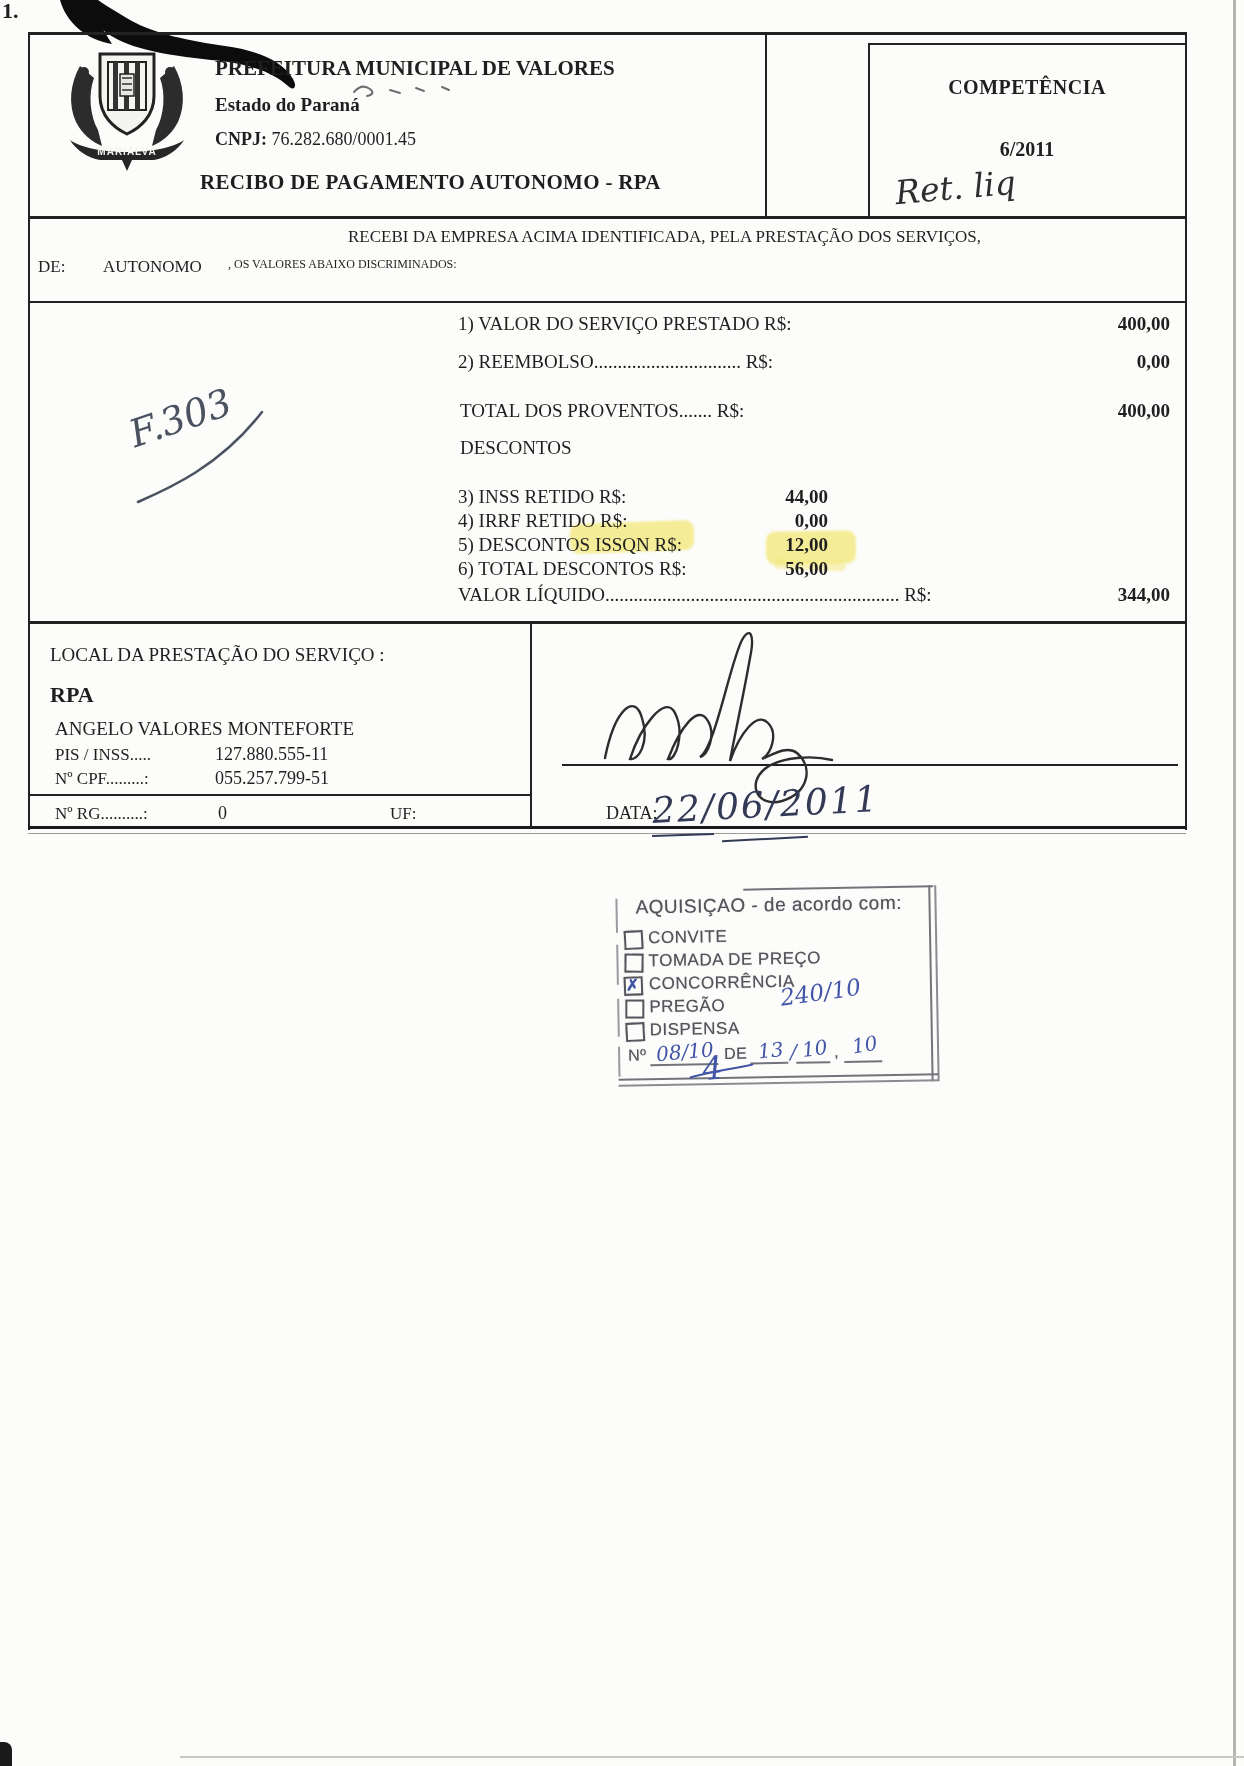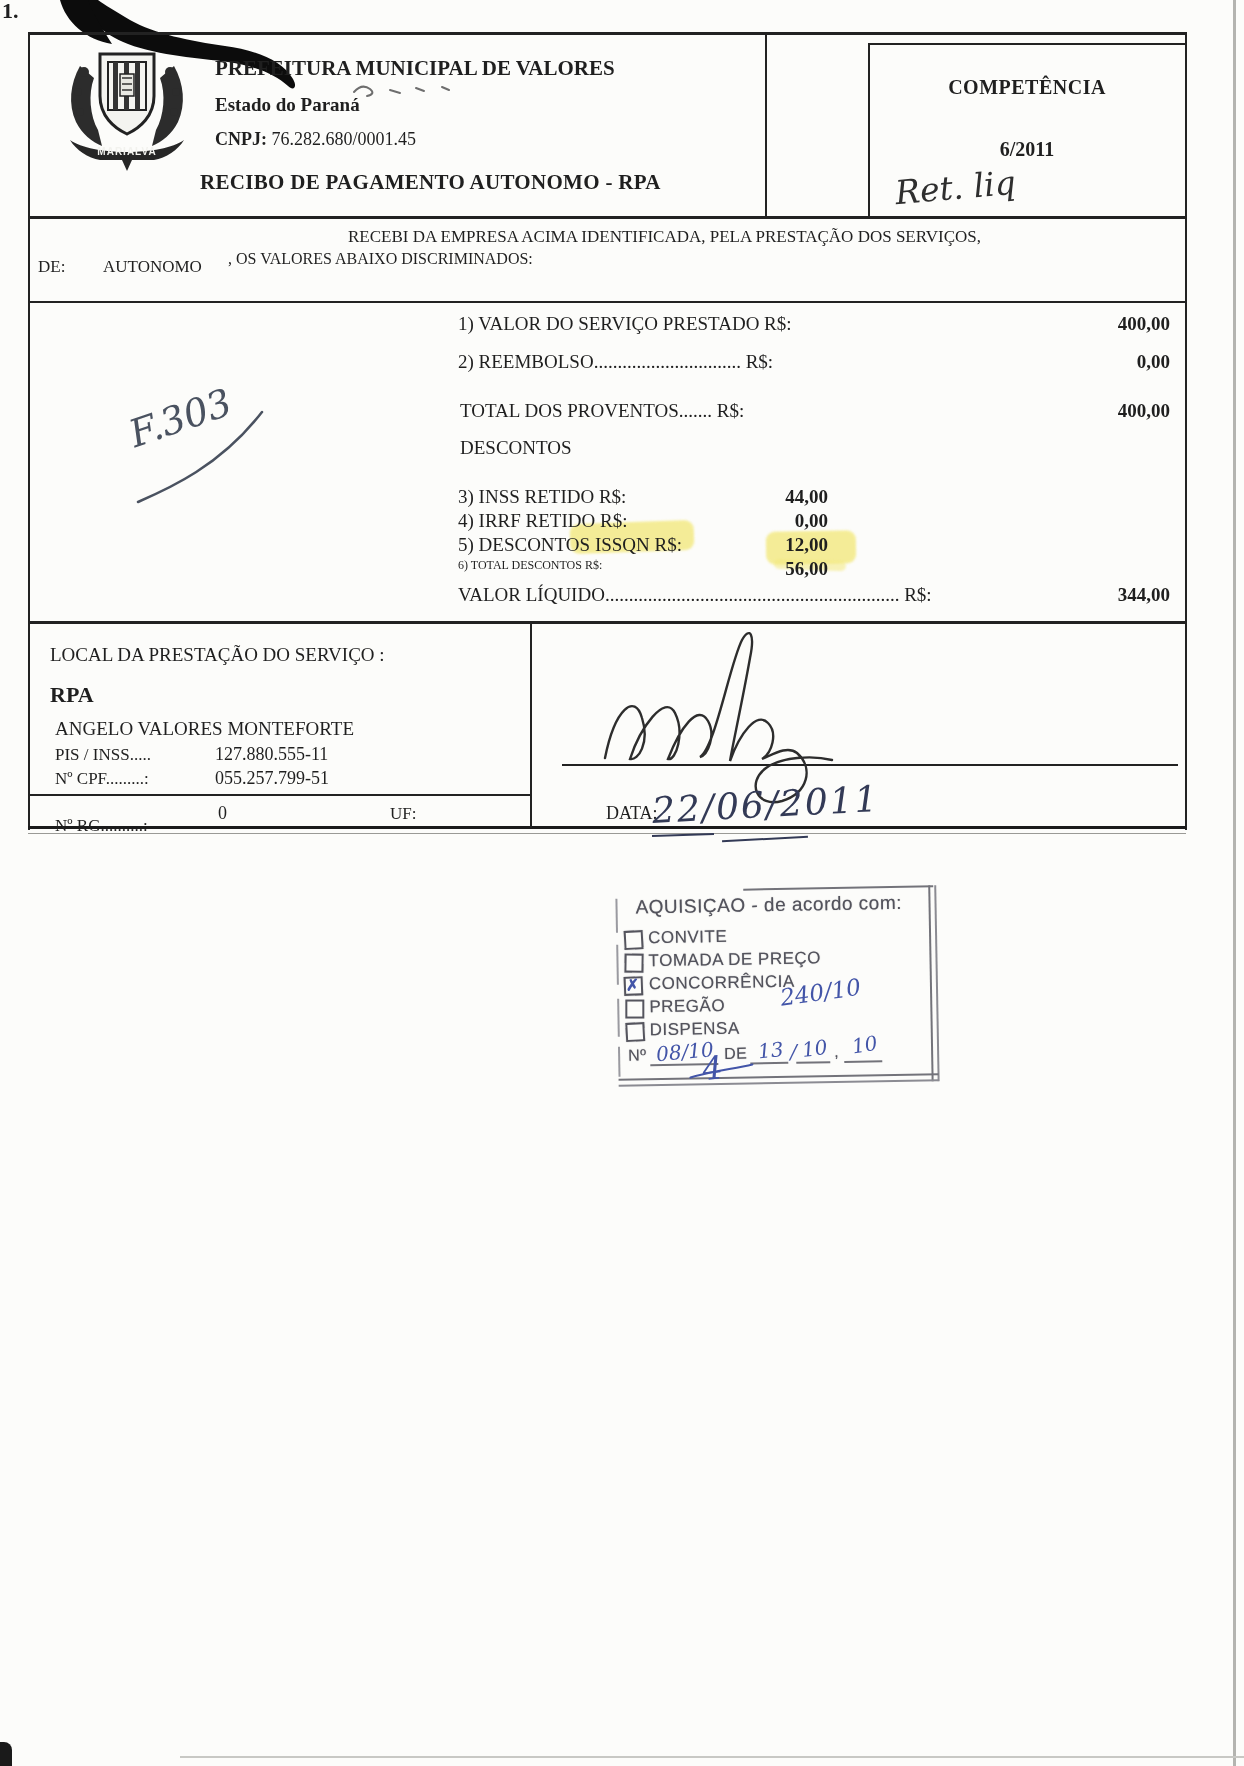--- a/index.html
+++ b/index.html
@@ -86,21 +86,21 @@
   </div>
   <div class="abs b txt" style="left:200px;top:170px;font-size:21px;letter-spacing:.3px;">RECIBO DE PAGAMENTO  AUTONOMO - RPA</div>
 
   <div class="abs b txt" style="left:868px;top:76px;width:318px;text-align:center;font-size:20px;letter-spacing:.5px;">COMPETÊNCIA</div>
   <div class="abs b txt" style="left:868px;top:138px;width:318px;text-align:center;font-size:20px;">6/2011</div>
   <div class="abs hand txt" style="left:895px;top:168px;font-size:33px;color:#2e2e2e;transform:rotate(-5deg);">Ret. liq</div>
 
   <div class="abs txt" style="left:348px;top:227px;font-size:17px;">RECEBI DA EMPRESA ACIMA IDENTIFICADA, PELA PRESTAÇÃO DOS SERVIÇOS,</div>
   <div class="abs txt" style="left:38px;top:257px;font-size:17px;">DE:</div>
   <div class="abs txt" style="left:103px;top:257px;font-size:17px;">AUTONOMO</div>
-  <div class="abs txt" style="left:228px;top:250px;font-size:16px;text-align:right;">, OS  VALORES ABAIXO DISCRIMINADOS:</div>
+  <div class="abs txt" style="left:228px;top:257px;font-size:12px;text-align:right;">, OS  VALORES ABAIXO DISCRIMINADOS:</div>
 
   <div class="abs txt" style="left:458px;top:313px;font-size:19px;">1) VALOR DO SERVIÇO PRESTADO R$:</div>
   <div class="abs val-r txt" style="left:980px;top:313px;font-size:19px;">400,00</div>
 
   <div class="abs txt" style="left:458px;top:351px;font-size:19px;">2) REEMBOLSO............................... R$:</div>
   <div class="abs val-r txt" style="left:980px;top:351px;font-size:19px;">0,00</div>
 
   <div class="abs txt" style="left:460px;top:400px;font-size:19px;">TOTAL DOS PROVENTOS....... R$:</div>
   <div class="abs val-r txt" style="left:980px;top:400px;font-size:19px;">400,00</div>
 
@@ -117,37 +117,37 @@
 
   <div class="abs txt" style="left:458px;top:486px;font-size:19px;">3) INSS RETIDO R$:</div>
   <div class="abs val-m txt" style="left:668px;top:486px;font-size:19px;">44,00</div>
 
   <div class="abs txt" style="left:458px;top:510px;font-size:19px;">4) IRRF RETIDO R$:</div>
   <div class="abs val-m txt" style="left:668px;top:510px;font-size:19px;">0,00</div>
 
   <div class="abs txt" style="left:458px;top:534px;font-size:19px;">5) DESCONTOS ISSQN R$:</div>
   <div class="abs val-m txt" style="left:668px;top:534px;font-size:19px;">12,00</div>
 
-  <div class="abs txt" style="left:458px;top:558px;font-size:12px;">6) TOTAL DESCONTOS R$:</div>
+  <div class="abs txt" style="left:458px;top:558px;font-size:19px;">6) TOTAL DESCONTOS R$:</div>
   <div class="abs val-m txt" style="left:668px;top:558px;font-size:19px;">56,00</div>
 
   <div class="abs txt" style="left:458px;top:584px;font-size:19px;">VALOR LÍQUIDO.............................................................. R$:</div>
   <div class="abs val-r txt" style="left:980px;top:584px;font-size:19px;">344,00</div>
 
   <div class="abs txt" style="left:50px;top:644px;font-size:19px;">LOCAL DA PRESTAÇÃO DO SERVIÇO :</div>
   <div class="abs b txt" style="left:50px;top:682px;font-size:22px;">RPA</div>
   <div class="abs txt" style="left:55px;top:718px;font-size:19px;">ANGELO VALORES MONTEFORTE</div>
 
   <div class="abs txt" style="left:55px;top:745px;font-size:17px;">PIS / INSS.....</div>
   <div class="abs txt" style="left:215px;top:744px;font-size:18px;">127.880.555-11</div>
 
   <div class="abs txt" style="left:55px;top:769px;font-size:17px;">Nº CPF.........:</div>
   <div class="abs txt" style="left:215px;top:768px;font-size:18px;">055.257.799-51</div>
 
-  <div class="abs txt" style="left:55px;top:804px;font-size:17px;margin-top:12px;">Nº RG..........:</div>
+  <div class="abs txt" style="left:55px;top:804px;font-size:17px;">Nº RG..........:</div>
   <div class="abs txt" style="left:218px;top:803px;font-size:18px;">0</div>
   <div class="abs txt" style="left:390px;top:804px;font-size:17px;">UF:</div>
 
   <div class="ln" style="left:562px;top:764px;width:616px;height:2px;"></div>
 
   <svg class="abs" style="left:580px;top:608px;" width="270" height="200" viewBox="0 0 270 200">
     <path d="M25,150 C35,100 55,85 62,110 C70,135 58,153 50,151
              C60,120 85,85 95,105 C105,125 96,153 88,151
              C100,120 118,95 128,113 C136,127 128,147 120,149
              C135,140 150,55 162,32 C170,18 175,26 170,50

